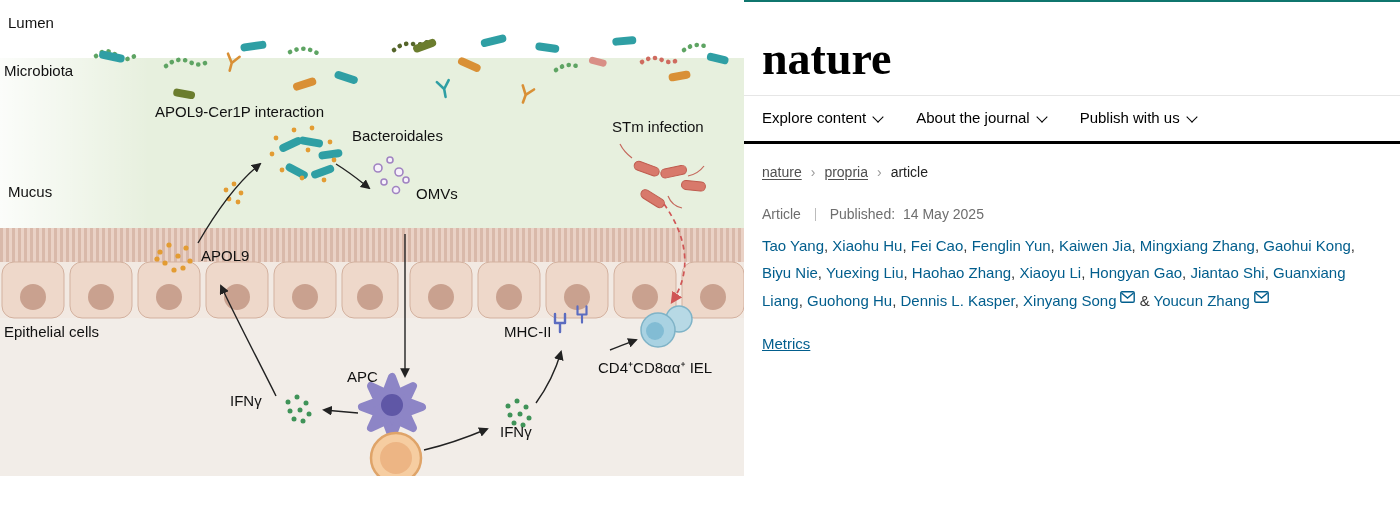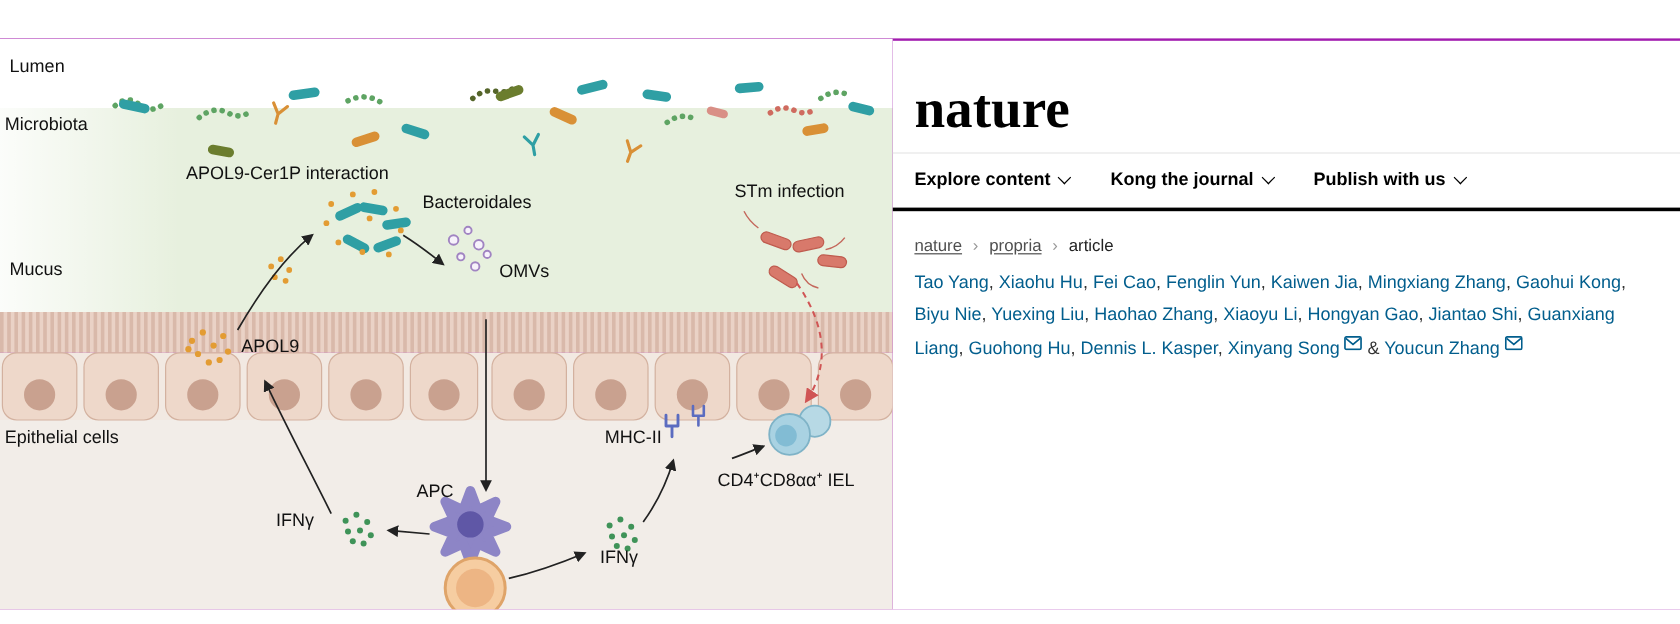--- a/index.html
+++ b/index.html
@@ -1,37 +1,37 @@
 <!DOCTYPE html>
 <html><head>
 <meta charset="utf-8">
 <style>
   html,body { margin:0; padding:0; background:#fff; font-family:"Liberation Sans",sans-serif; }
-  .page { position:relative; width:1400px; height:476px; background:#a21caf; overflow:hidden;margin-top:32px; }
+  .page { position:relative; width:1400px; height:476px; background:#0f766e; overflow:hidden; }
 
   
   .figure-panel { position:absolute; left:0; top:0; width:744px; height:520px; }
   .lbl { font-family:"Liberation Sans",sans-serif; font-size:15px; fill:#111; }
   .cell { fill:#eed8ca; stroke:#d3b19f; stroke-width:1; }
   .nuc { fill:#c9a18f; }
   .chain { fill:none; stroke-width:4.6; stroke-linecap:round; stroke-dasharray:0.1 6.8; }
   .ab { fill:none; stroke-width:2.6; stroke-linecap:round; }
   .od { fill:#e39c33; }
   .ifd { fill:#3f9358; }
   .arrow { fill:none; stroke:#222; stroke-width:1.4; }
   .arrow-red { fill:none; stroke:#d05555; stroke-width:1.7; stroke-dasharray:5 4; }
   .mhc { fill:none; stroke:#5b6cc0; stroke-width:2.4; stroke-linecap:round; }
 
   
   .article-panel { position:absolute; left:744px; top:2px; width:656px; height:520px; background:#fff; color:#222; }
   .px { padding-left:18px; padding-right:30px; }
   .logo { font-family:"Liberation Serif",serif; font-weight:700; font-size:46px; color:#000; padding-top:32px; line-height:1.1; cursor:pointer; display:inline-block; }
   .hairline { border-top:1px solid #e6e6e6; margin-top:10px; }
   .nav-row { padding-top:13px; padding-bottom:14px; }
-  .nav-item { font-weight:700; font-size:15px; margin-right:34px; color:#000; cursor:pointer; white-space:nowrap; }
+  .nav-item { font-weight:400; font-size:15px; margin-right:34px; color:#000; cursor:pointer; white-space:nowrap; }
   .chev { display:inline-block; width:7px; height:7px; border-right:1.7px solid #000; border-bottom:1.7px solid #000; transform:rotate(45deg); margin-left:8px; vertical-align:2px; }
   .black-rule { border-top:3px solid #000; }
   .breadcrumb { font-size:14px; color:#333; margin-top:20px; }
   .bc-link { color:#4f4f4f; text-decoration:underline; text-underline-offset:2px; cursor:pointer; }
   .bc-sep { color:#999; margin:0 9px; }
   .bc-current { color:#222; }
   .meta { font-size:14px; color:#6e6e6e; margin-top:26px; margin-bottom:0; }
   .v-sep { display:inline-block; width:0; border-left:1px solid #bbb; height:13px; margin:0 10px; vertical-align:-2px; }
   .ml4 { margin-left:4px; }
   .title { font-family:"Liberation Serif",serif; font-size:28px; font-weight:700; color:#000; line-height:1.22; margin:12px 0 0 0; max-width:590px; letter-spacing:-0.2px; }
@@ -262,33 +262,42 @@
       <text class="lbl" x="368" y="495">T cell</text>
       <text class="lbl" x="4" y="494">Lamina propria</text>
     </svg>
   </div>
 
   <div class="article-panel">
     <div class="px">
       <div class="logo">nature</div>
     </div>
     <div class="hairline"></div>
-    <div class="px nav-row" id="main-nav"><span class="nav-item"><span>Explore content</span><span class="chev"></span></span><span class="nav-item"><span>Kong the journal</span><span class="chev"></span></span><span class="nav-item"><span>Publish with us</span><span class="chev"></span></span></div>
+    <div class="px nav-row" id="main-nav"><span class="nav-item"><span>Explore content</span><span class="chev"></span></span><span class="nav-item"><span>About the journal</span><span class="chev"></span></span><span class="nav-item"><span>Publish with us</span><span class="chev"></span></span></div>
     <div class="black-rule"></div>
 
     <div class="px">
       <div class="breadcrumb" id="breadcrumb"><a class="bc-link">nature</a><span class="bc-sep">›</span><a class="bc-link">propria</a><span class="bc-sep">›</span><span class="bc-current">article</span></div>
 
+      <p class="meta">
+        <span>Article</span>
+        <span class="v-sep"></span>
+        <span>Published:</span>
+        <span class="ml4">14 May 2025</span>
+      </p>
 
 
       <p class="authors" id="authors"><a class="author-link">Tao Yang</a>, <a class="author-link">Xiaohu Hu</a>, <a class="author-link">Fei Cao</a>, <a class="author-link">Fenglin Yun</a>, <a class="author-link">Kaiwen Jia</a>, <a class="author-link">Mingxiang Zhang</a>, <a class="author-link">Gaohui Kong</a>, <a class="author-link">Biyu Nie</a>, <a class="author-link">Yuexing Liu</a>, <a class="author-link">Haohao Zhang</a>, <a class="author-link">Xiaoyu Li</a>, <a class="author-link">Hongyan Gao</a>, <a class="author-link">Jiantao Shi</a>, <a class="author-link">Guanxiang Liang</a>, <a class="author-link">Guohong Hu</a>, <a class="author-link">Dennis L. Kasper</a>, <a class="author-link">Xinyang Song</a><svg class="env" width="15" height="12" viewBox="0 0 15 12">
             <rect x="0.8" y="0.8" width="13.4" height="10.4" rx="1.2" fill="none" stroke="#025e8d" stroke-width="1.4"></rect>
             <path d="M1.5,2 L7.5,7 L13.5,2" fill="none" stroke="#025e8d" stroke-width="1.4"></path>
           </svg> &amp; <a class="author-link">Youcun Zhang</a><svg class="env" width="15" height="12" viewBox="0 0 15 12">
             <rect x="0.8" y="0.8" width="13.4" height="10.4" rx="1.2" fill="none" stroke="#025e8d" stroke-width="1.4"></rect>
             <path d="M1.5,2 L7.5,7 L13.5,2" fill="none" stroke="#025e8d" stroke-width="1.4"></path>
           </svg></p>
 
 
+      <div class="metrics-row">
+        <a class="metrics-link">Metrics</a>
+      </div>
     </div>
   </div>
 
 </div>
 
 </body></html>

